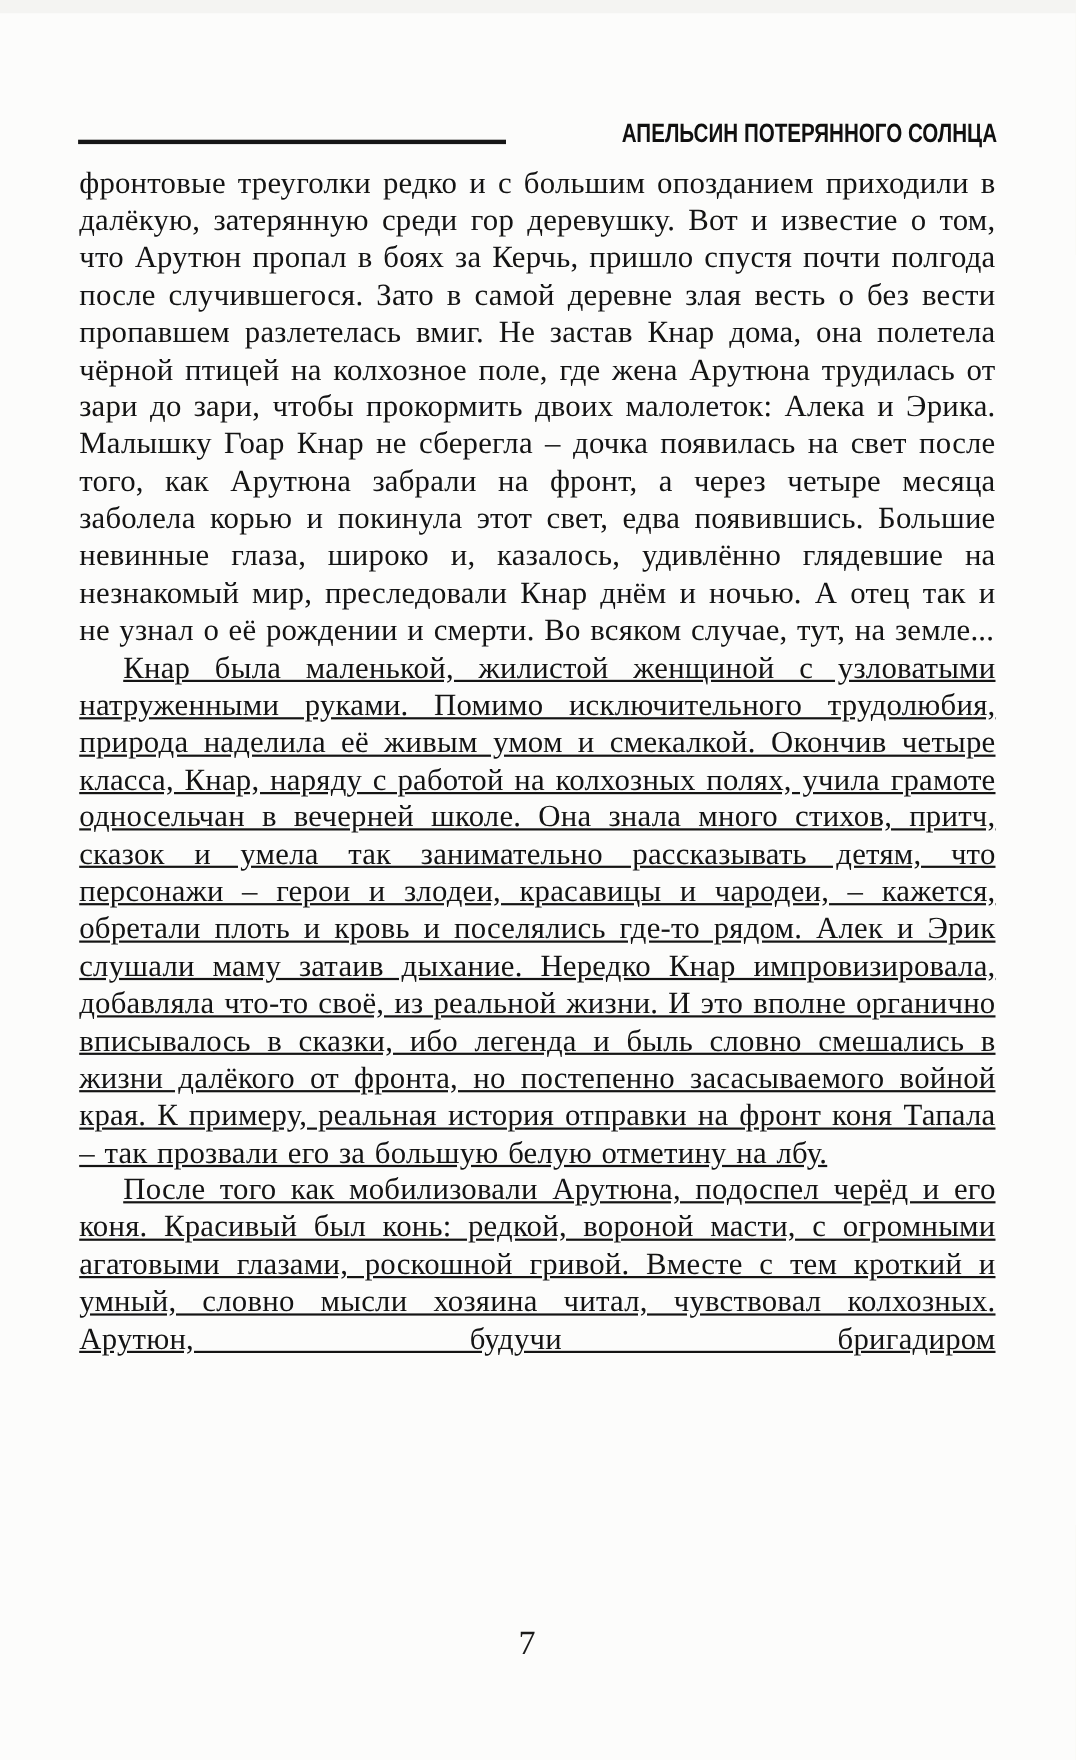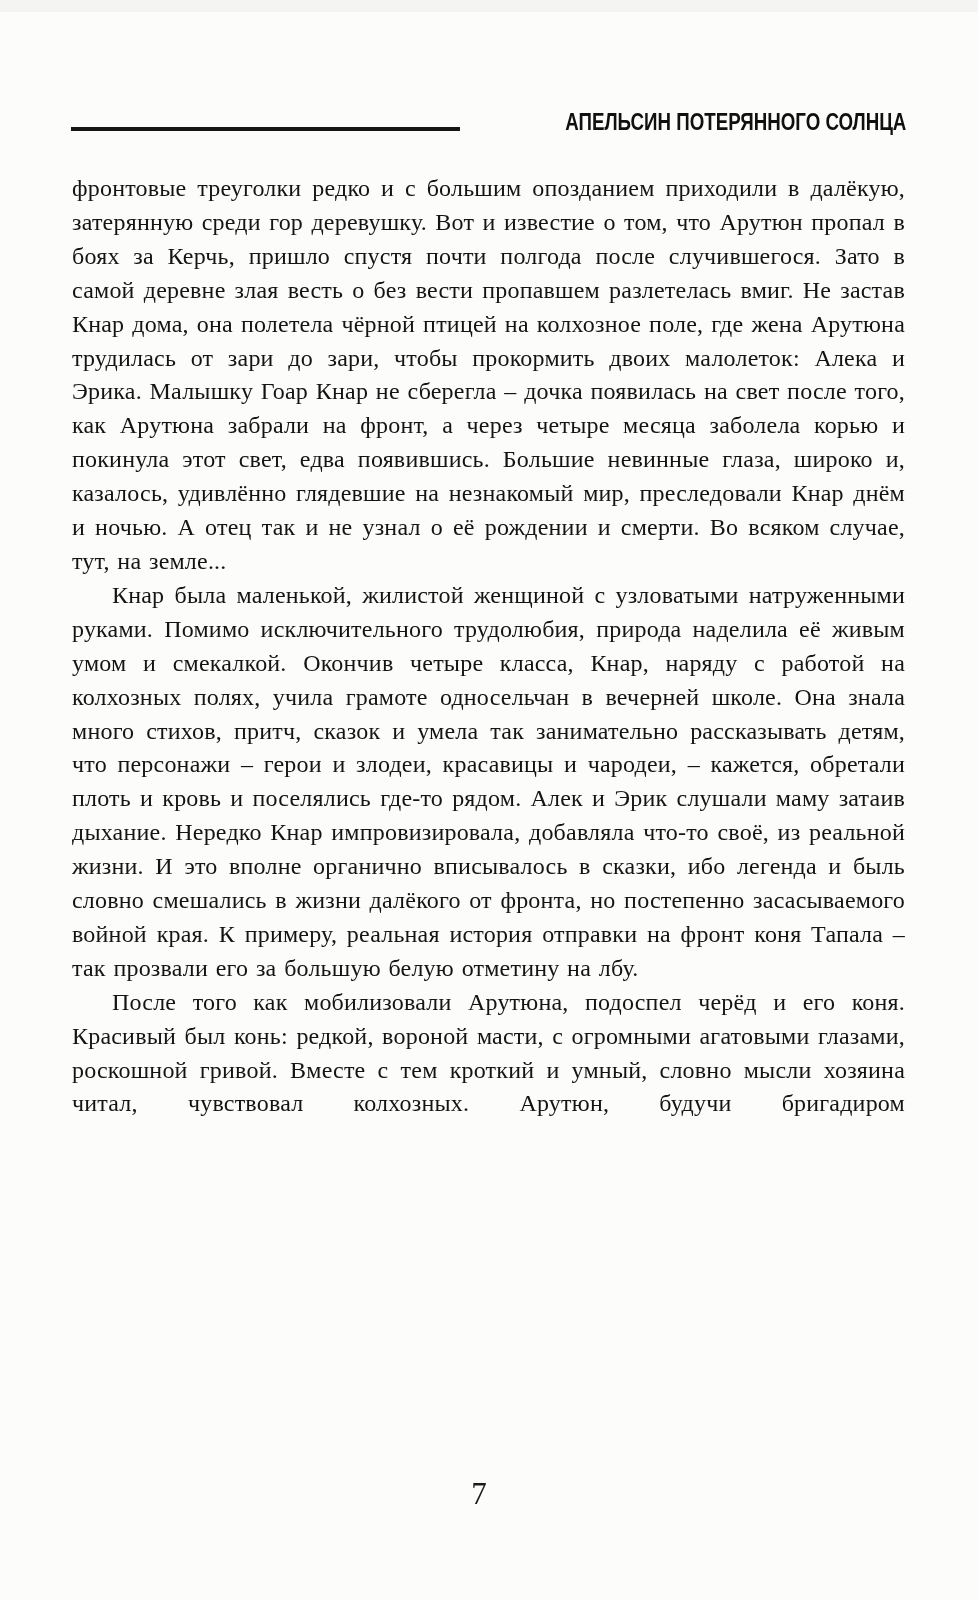--- a/index.html
+++ b/index.html
@@ -42,33 +42,34 @@
     color: #101010;
     white-space: nowrap;
     transform: scaleX(0.78);
     transform-origin: right bottom;
     letter-spacing: 0px;
   }
   .body-text {
     position: absolute;
     left: 72px;
     width: 833px;
-    top: 160px;
-    font-size: 24px;
+    top: 138px;
+    font-size: 28px;
     line-height: 33.9px;
     letter-spacing: 0.2px;
     word-spacing: 1.5px;
     text-align: justify;
   }
   .body-text p {
     margin: 0;
     padding: 0;
   }
   .body-text p.indent {
     text-indent: 40px;
+    text-decoration: underline;
   }
   .body-text p.continues {
     text-align-last: justify;
   }
   .page-number {
     position: absolute;
     left: 0;
     right: 20px;
     top: 1464px;
     text-align: center;

